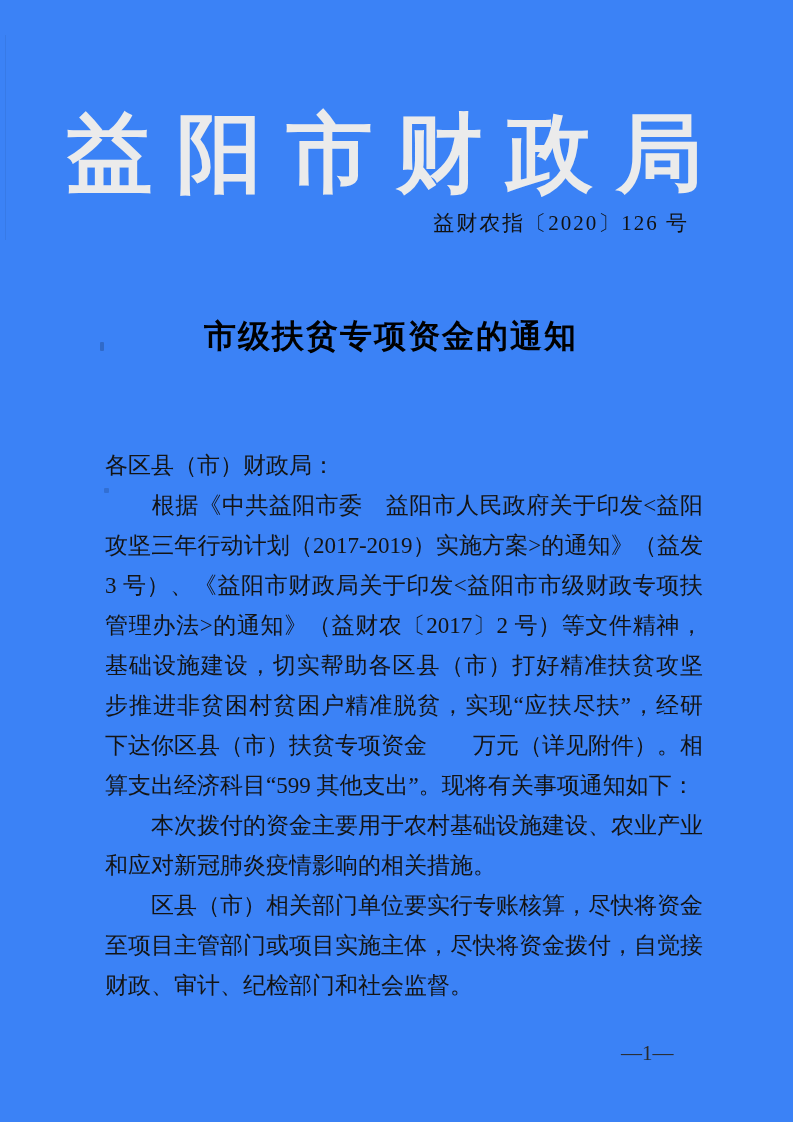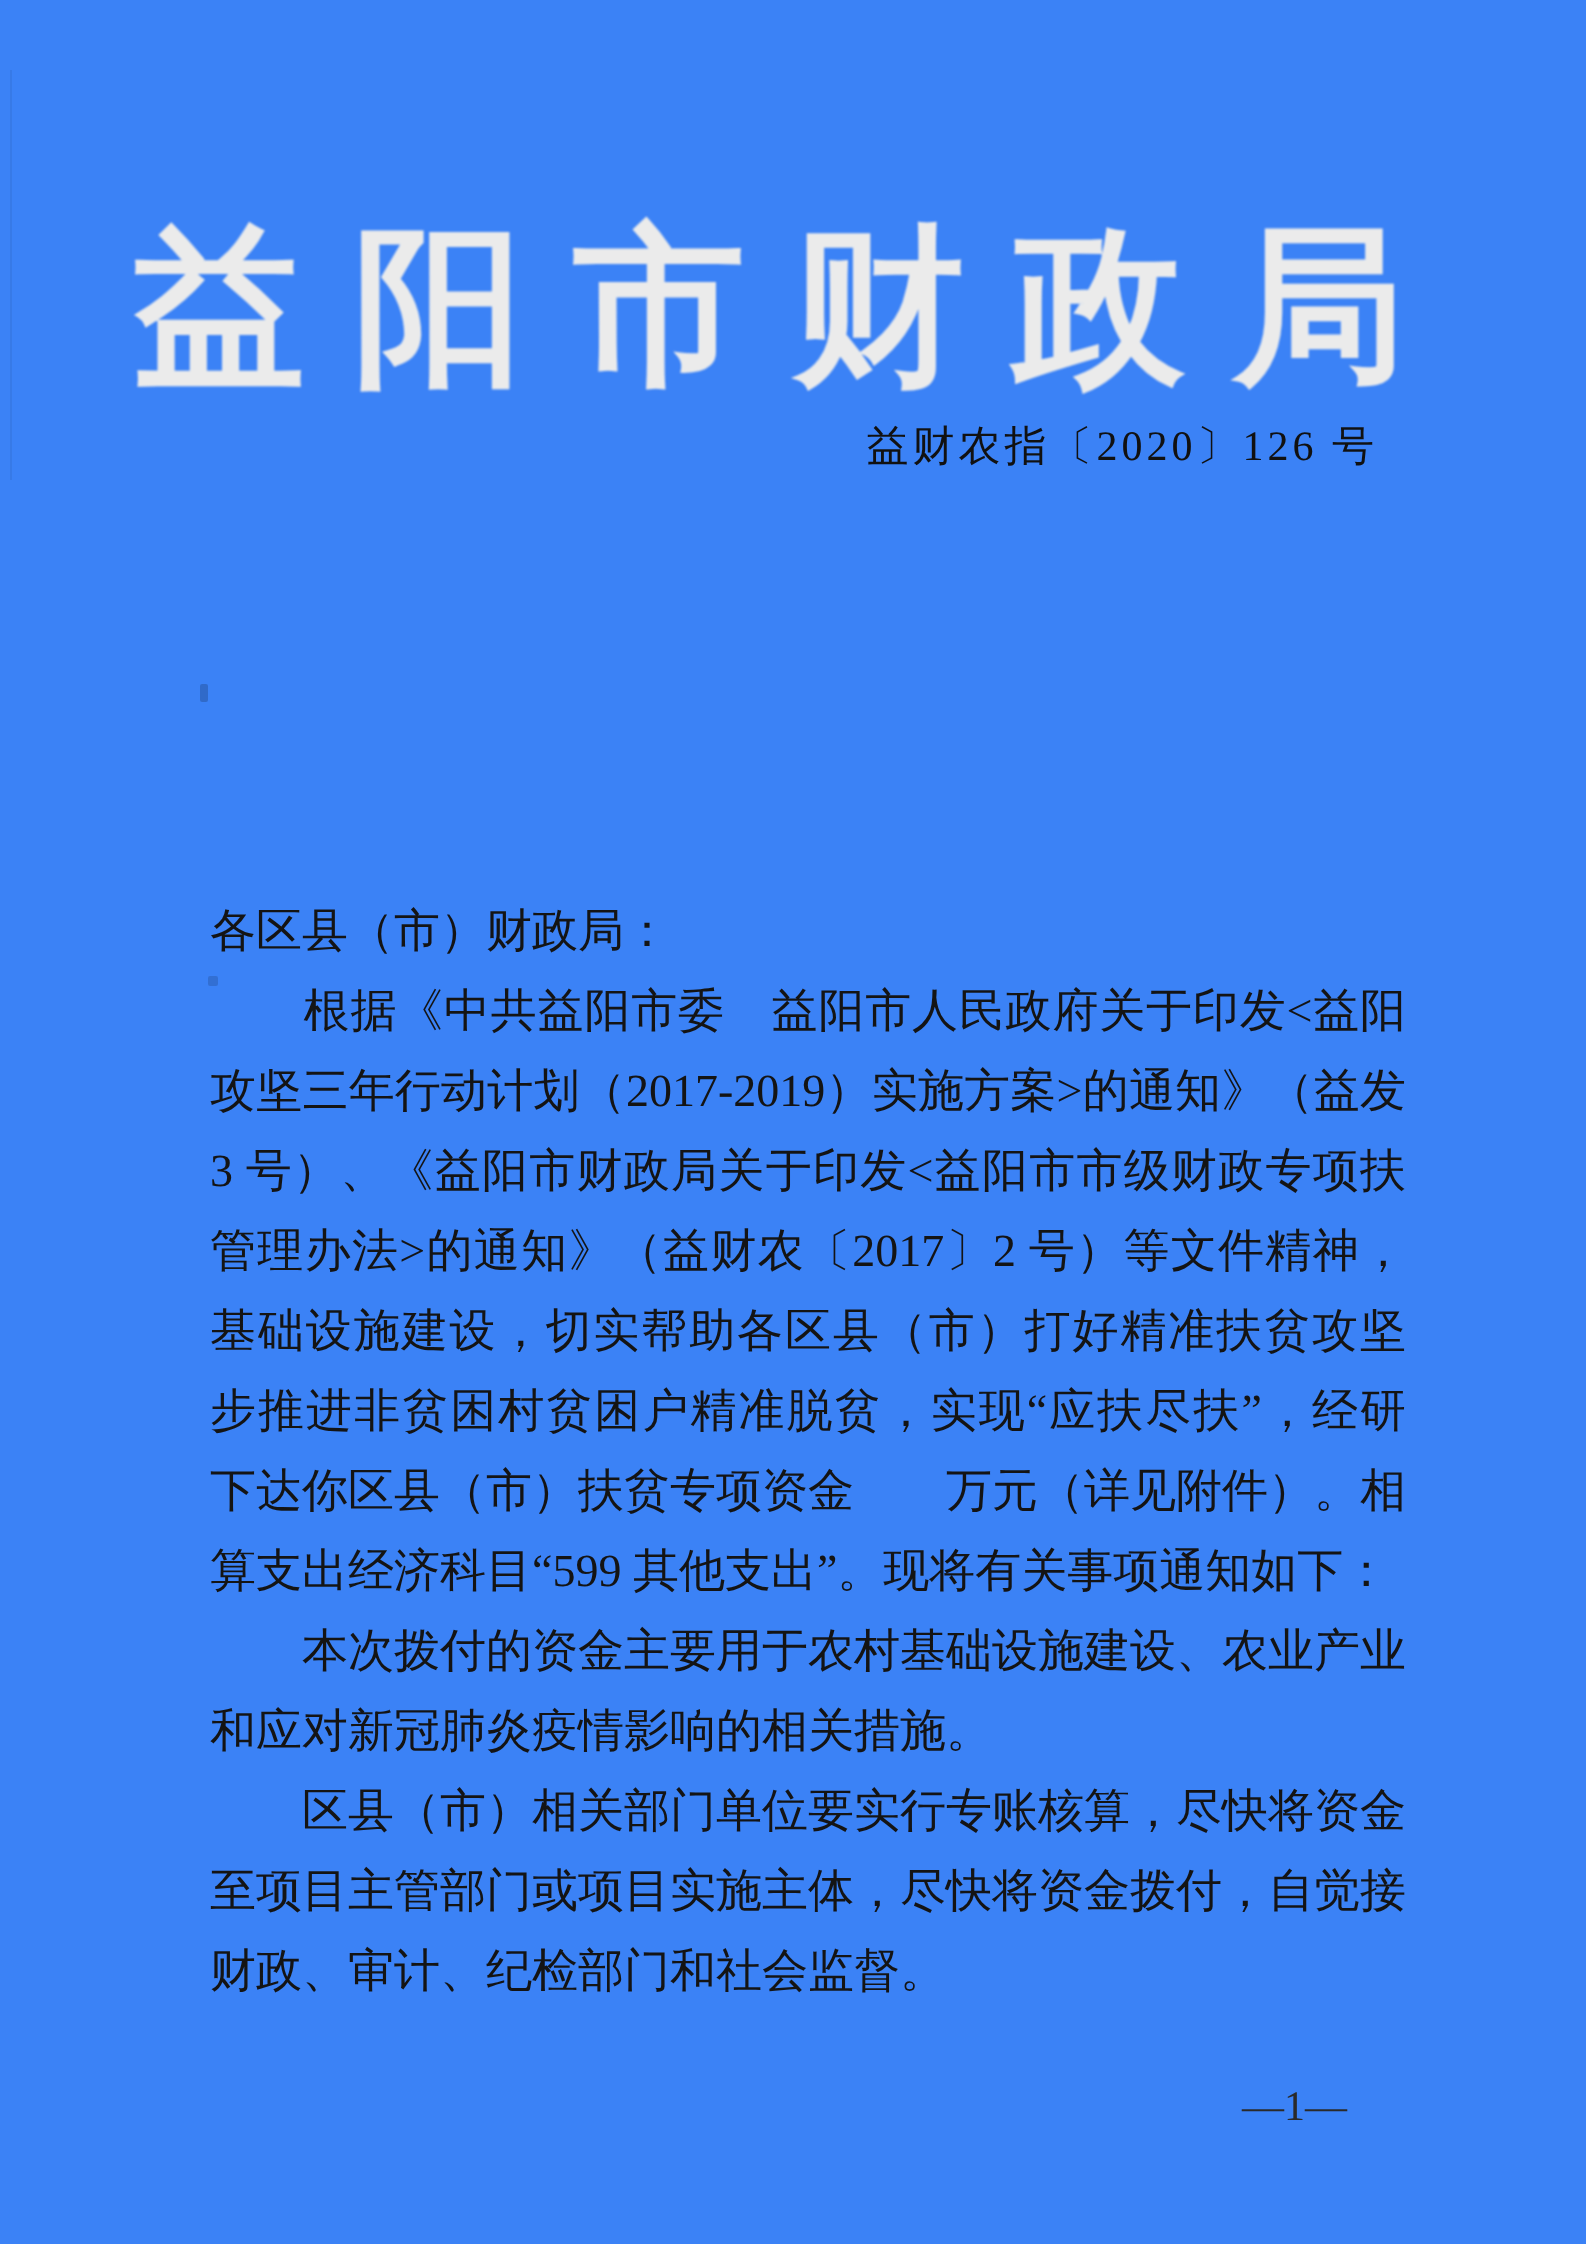--- a/index.html
+++ b/index.html
@@ -118,20 +118,21 @@
 
   <div class="scan-edge"></div>
   <div class="speck-a"></div>
   <div class="speck-b"></div>
 
   <div class="letterhead">益阳市财政局</div>
 
   <div class="docnum">益财农指〔2020〕126 号</div>
 
   <div class="title">
+    <div>市级扶贫专项资金的通知</div>
   </div>
 
   <div class="bodytext">
     <div class="line">各区县（市）财政局：</div>
     <div class="line j">　　根据《中共益阳市委　益阳市人民政府关于印发&lt;益阳市脱贫</div>
     <div class="line j">攻坚三年行动计划（2017-2019）实施方案&gt;的通知》（益发〔2017〕</div>
     <div class="line j">3 号）、《益阳市财政局关于印发&lt;益阳市市级财政专项扶贫资金</div>
     <div class="line j">管理办法&gt;的通知》（益财农〔2017〕2 号）等文件精神，为加快</div>
     <div class="line j">基础设施建设，切实帮助各区县（市）打好精准扶贫攻坚战，同</div>
     <div class="line j">步推进非贫困村贫困户精准脱贫，实现“应扶尽扶”，经研究，现</div>

